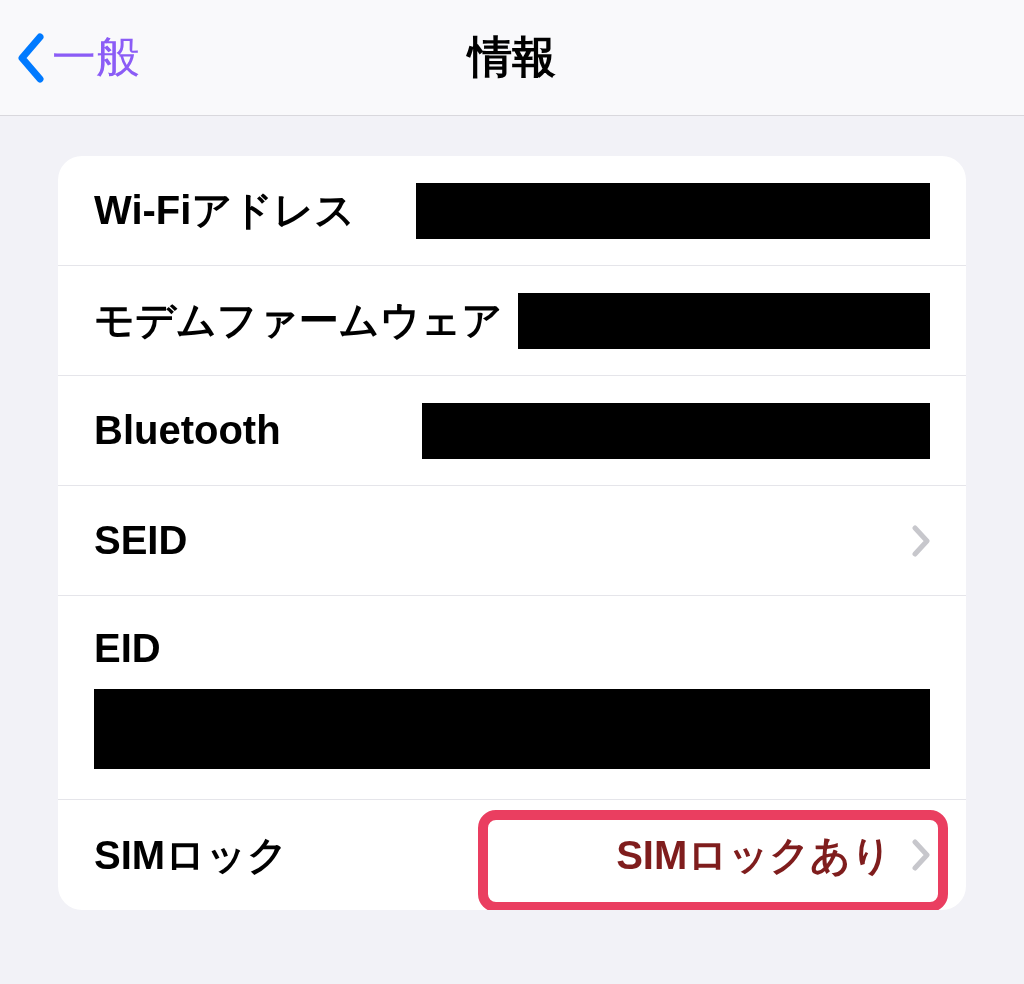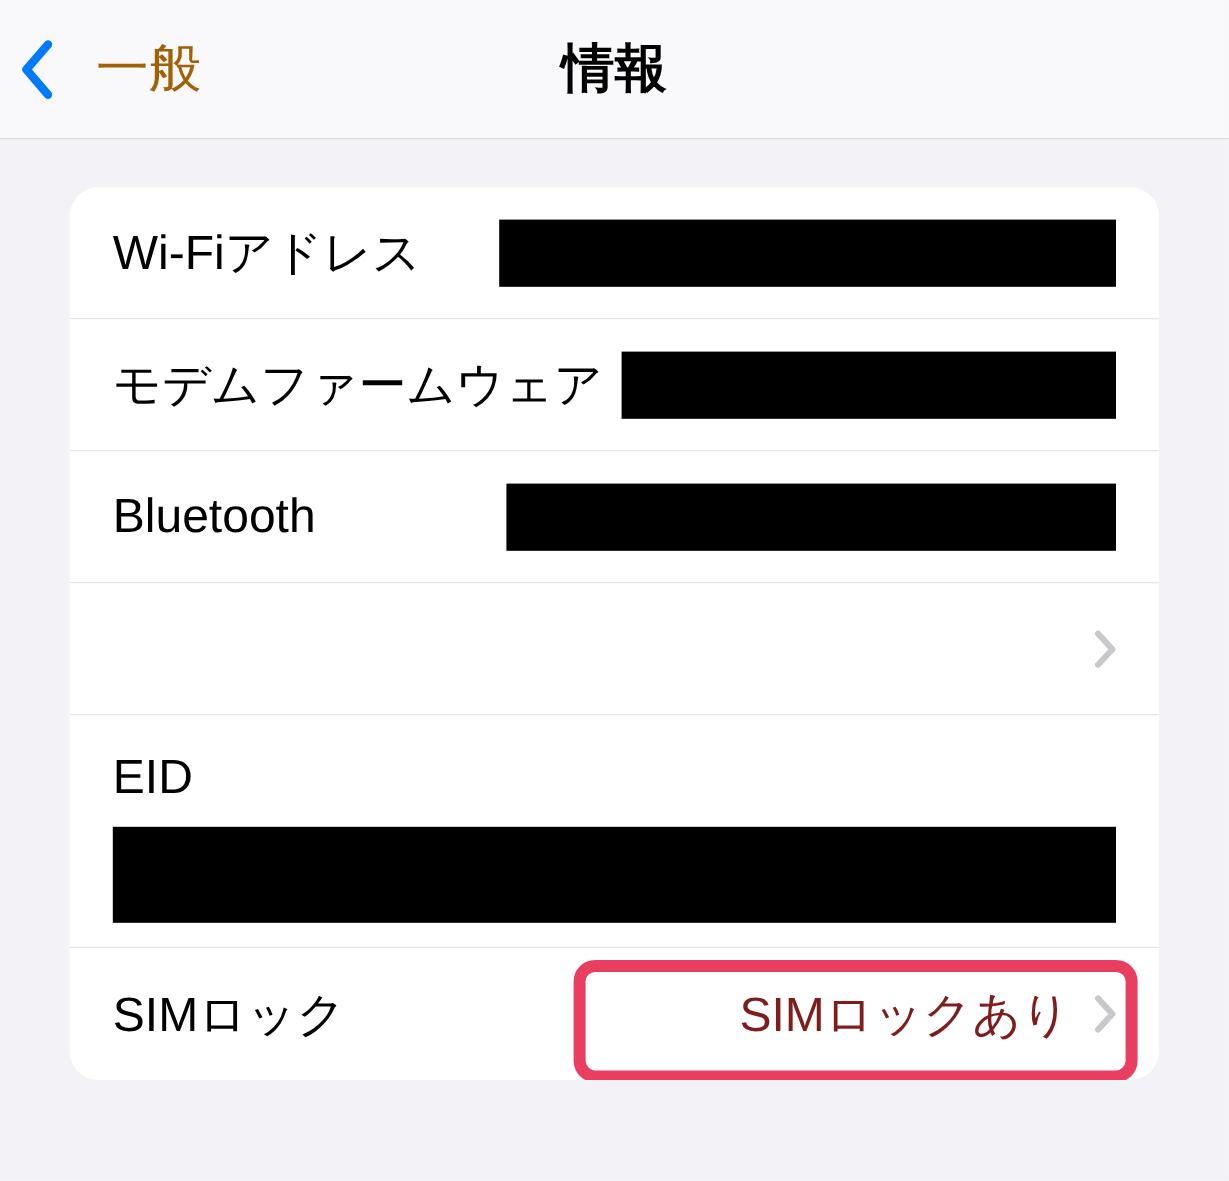--- a/index.html
+++ b/index.html
@@ -18,25 +18,24 @@
       height: 116px;
       display: flex;
       align-items: center;
       position: relative;
       background: #f9f9fb;
       border-bottom: 1px solid #d9d8dd;
     }
     .back-button {
       display: flex;
       align-items: center;
-      color: #a16207;
+      color: #8b5cf6;
       font-size: 44px;
       margin-left: 16px;
       cursor: pointer;
-      gap: 28px;
     }
     .back-chevron {
       width: 28px;
       height: 50px;
       margin-right: 8px;
     }
     .nav-title {
       position: absolute;
       left: 50%;
       transform: translateX(-50%);
@@ -54,30 +53,31 @@
     }
     .row {
       display: flex;
       align-items: center;
       min-height: 110px;
       padding: 24px 36px;
       border-bottom: 1px solid #e5e5ea;
       font-size: 40px;
       color: #000;
       position: relative;
+      font-weight: bold;
     }
     .row:last-child {
       border-bottom: none;
     }
     .row-eid {
       flex-direction: column;
       align-items: stretch;
       justify-content: center;
       padding-top: 30px;
-      padding-bottom: 20px;
+      padding-bottom: 30px;
       min-height: 180px;
     }
     .row-label {
       flex: 0 0 auto;
     }
     .row-spacer {
       flex: 1;
     }
     .redacted {
       background: #000;
@@ -142,20 +142,21 @@
       <div class="redacted redacted-modem"></div>
     </div>
 
     <div class="row">
       <span class="row-label">Bluetooth</span>
       <span class="row-spacer"></span>
       <div class="redacted redacted-bt"></div>
     </div>
 
     <div class="row">
+      <span class="row-label">SEID</span>
       <span class="row-spacer"></span>
       <svg class="chevron-right" viewBox="0 0 18 32" fill="none">
         <polyline points="3,3 15,16 3,29" stroke="#c7c7cc" stroke-width="5" stroke-linecap="round" stroke-linejoin="round"></polyline>
       </svg>
     </div>
 
     <div class="row row-eid">
       <span class="row-label">EID</span>
       <div class="redacted redacted-eid"></div>
     </div>

